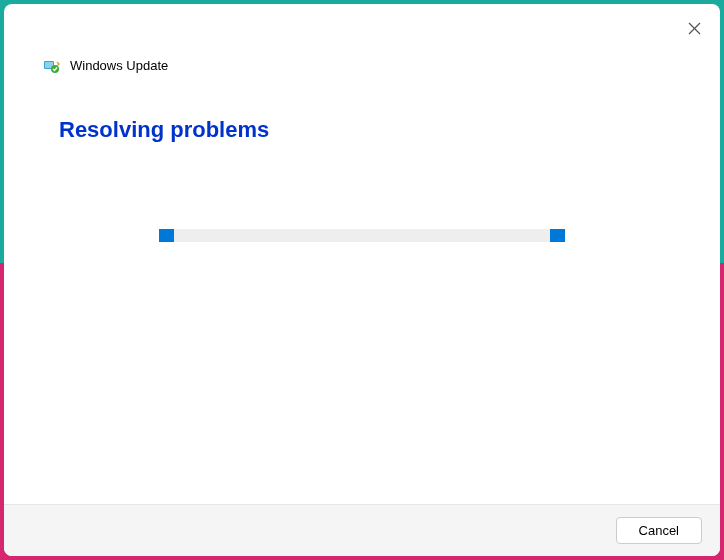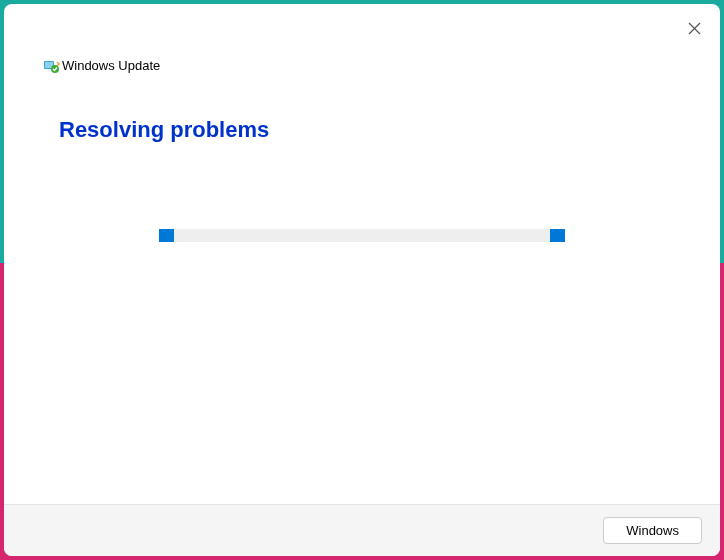--- a/index.html
+++ b/index.html
@@ -40,21 +40,21 @@
       color: #555;
     }
     .close-btn svg {
       width: 13px;
       height: 13px;
     }
     .header {
       display: flex;
       align-items: center;
       padding: 54px 0 0 40px;
-      gap: 0;
+      gap: 8px;
     }
     .header-icon {
       width: 18px;
       height: 14px;
       position: relative;
     }
     .header-icon svg {
       width: 18px;
       height: 14px;
     }
@@ -145,16 +145,16 @@
 
     <div class="progress-container">
       <div class="progress-bar">
         <div class="progress-block-left"></div>
         <div class="progress-block-right"></div>
       </div>
     </div>
   </div>
 
   <div class="footer">
-    <button class="cancel-btn">Windows</button>
+    <button class="cancel-btn">Cancel</button>
   </div>
 
 </div>
 
 </body></html>

